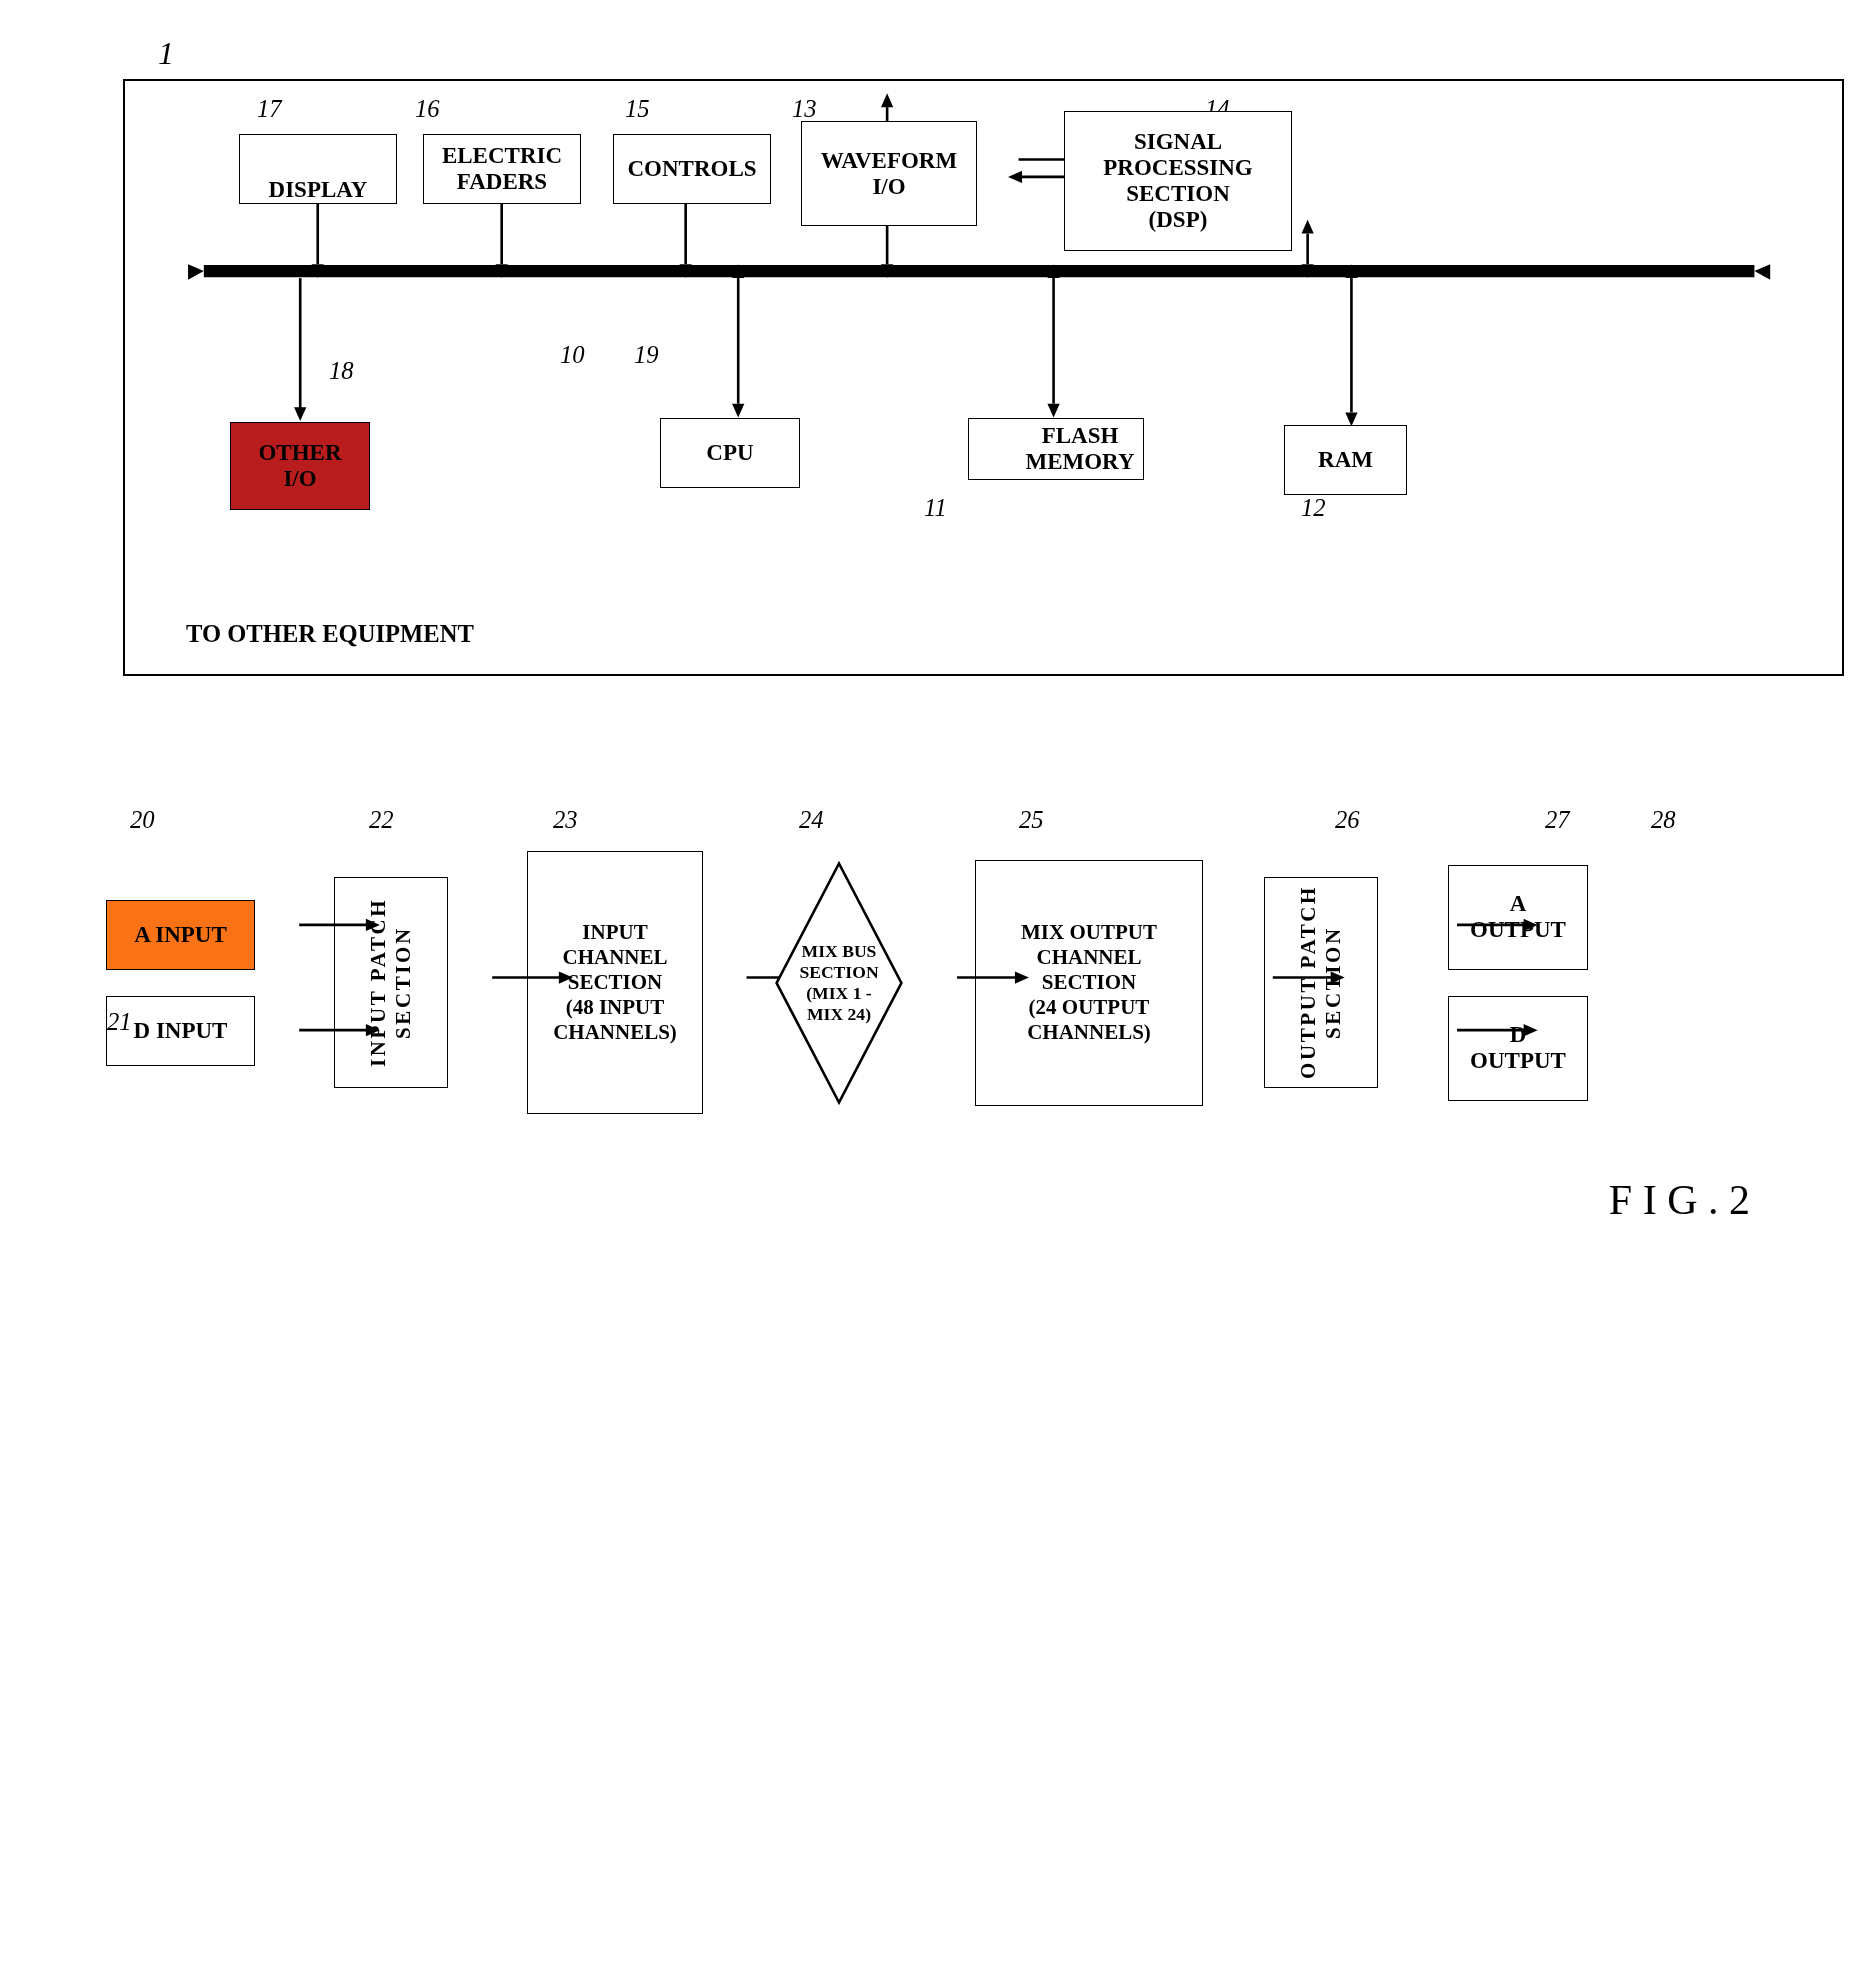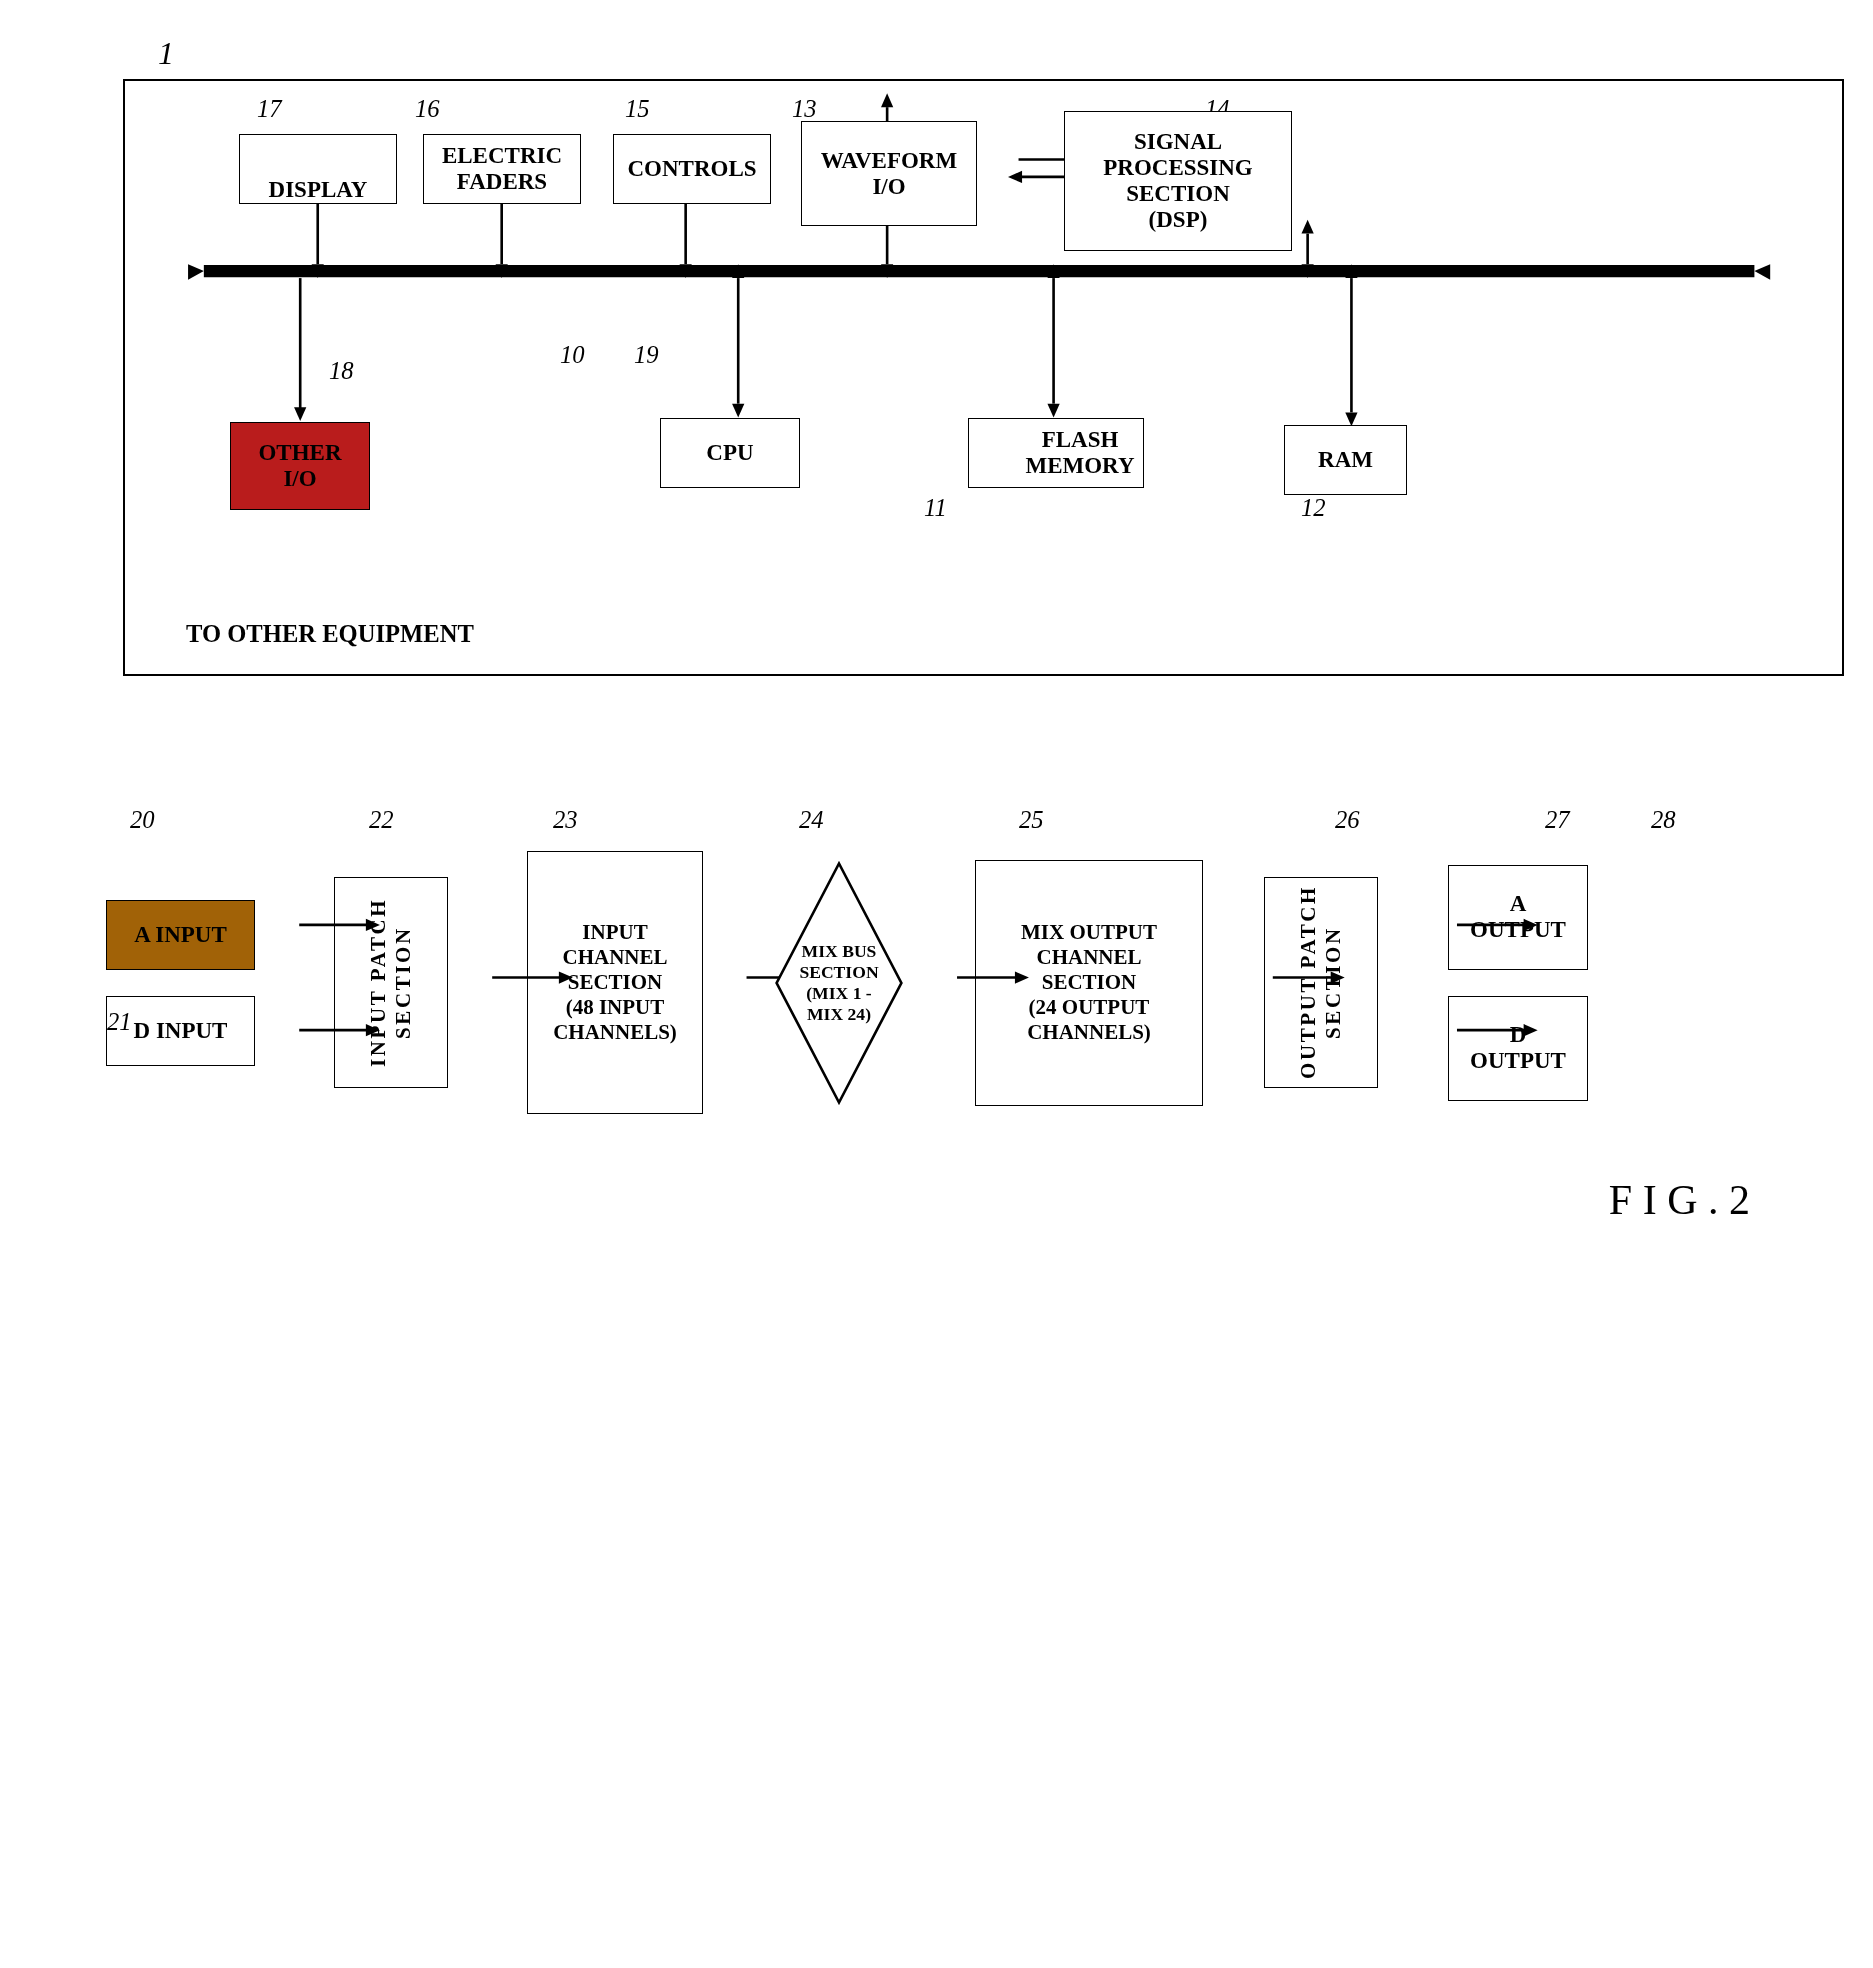--- a/index.html
+++ b/index.html
@@ -156,21 +156,21 @@
       <span class="ref" style="top:413px;left:1176px;">12</span>
 
       <div style="position:absolute;top:341px;left:105px;border:1.8px solid #000;width:140px;height:88px;display:flex;align-items:center;justify-content:center;font-size:23px;font-weight:bold;text-align:center;background:#b91c1c;">
         <span>OTHER<br>I/O</span>
       </div>
 
       <div style="position:absolute;top:337px;left:535px;border:1.8px solid #000;width:140px;height:70px;display:flex;align-items:center;justify-content:center;font-size:23px;font-weight:bold;background:#fff;">
         <span>CPU</span>
       </div>
 
-      <div style="position:absolute;top:337px;left:843px;border:1.8px solid #000;width:176px;height:70px;display:flex;align-items:center;justify-content:center;font-size:23px;font-weight:bold;text-align:center;background:#fff;padding-left:48px;">
+      <div style="position:absolute;top:337px;left:843px;border:1.8px solid #000;width:176px;height:62px;display:flex;align-items:center;justify-content:center;font-size:23px;font-weight:bold;text-align:center;background:#fff;padding-left:48px;">
         <span>FLASH<br>MEMORY</span>
       </div>
 
       <div style="position:absolute;top:344px;left:1159px;border:1.8px solid #000;width:123px;height:70px;display:flex;align-items:center;justify-content:center;font-size:23px;font-weight:bold;background:#fff;">
         <span>RAM</span>
       </div>
 
       <div style="position:absolute;bottom:26px;left:61px;font-size:24.6px;font-weight:bold;">
         <span>TO OTHER
 EQUIPMENT</span>
@@ -216,21 +216,21 @@
       <span style="position:absolute;top:60px;left:746px;font-size:24.6px;font-style:italic;">24</span>
       <span style="position:absolute;top:60px;left:966px;font-size:24.6px;font-style:italic;">25</span>
       <span style="position:absolute;top:60px;left:1282px;font-size:24.6px;font-style:italic;">26</span>
       <span style="position:absolute;top:60px;left:1492px;font-size:24.6px;font-style:italic;">27</span>
       <span style="position:absolute;top:60px;left:1598px;font-size:24.6px;font-style:italic;">28</span>
       <span style="position:absolute;top:262px;left:54px;font-size:24.6px;font-style:italic;">21</span>
 
       <div style="display:flex;align-items:center;gap:0;margin-top:35px;">
 
         <div style="display:flex;flex-direction:column;gap:26px;margin-right:0;">
-          <div style="border:1.8px solid #000;width:149px;height:70px;display:flex;align-items:center;justify-content:center;font-size:23px;font-weight:bold;background:#a16207;">
+          <div style="border:1.8px solid #000;width:149px;height:70px;display:flex;align-items:center;justify-content:center;font-size:23px;font-weight:bold;background:#f97316;">
             <span>A INPUT</span>
           </div>
           <div style="border:1.8px solid #000;width:149px;height:70px;display:flex;align-items:center;justify-content:center;font-size:23px;font-weight:bold;background:#fff;">
             <span>D INPUT</span>
           </div>
         </div>
 
         <div style="width:79px;"></div>
 
         <div style="border:1.8px solid #000;width:114px;height:211px;display:flex;align-items:center;justify-content:center;font-size:21px;font-weight:bold;text-align:center;background:#fff;">

